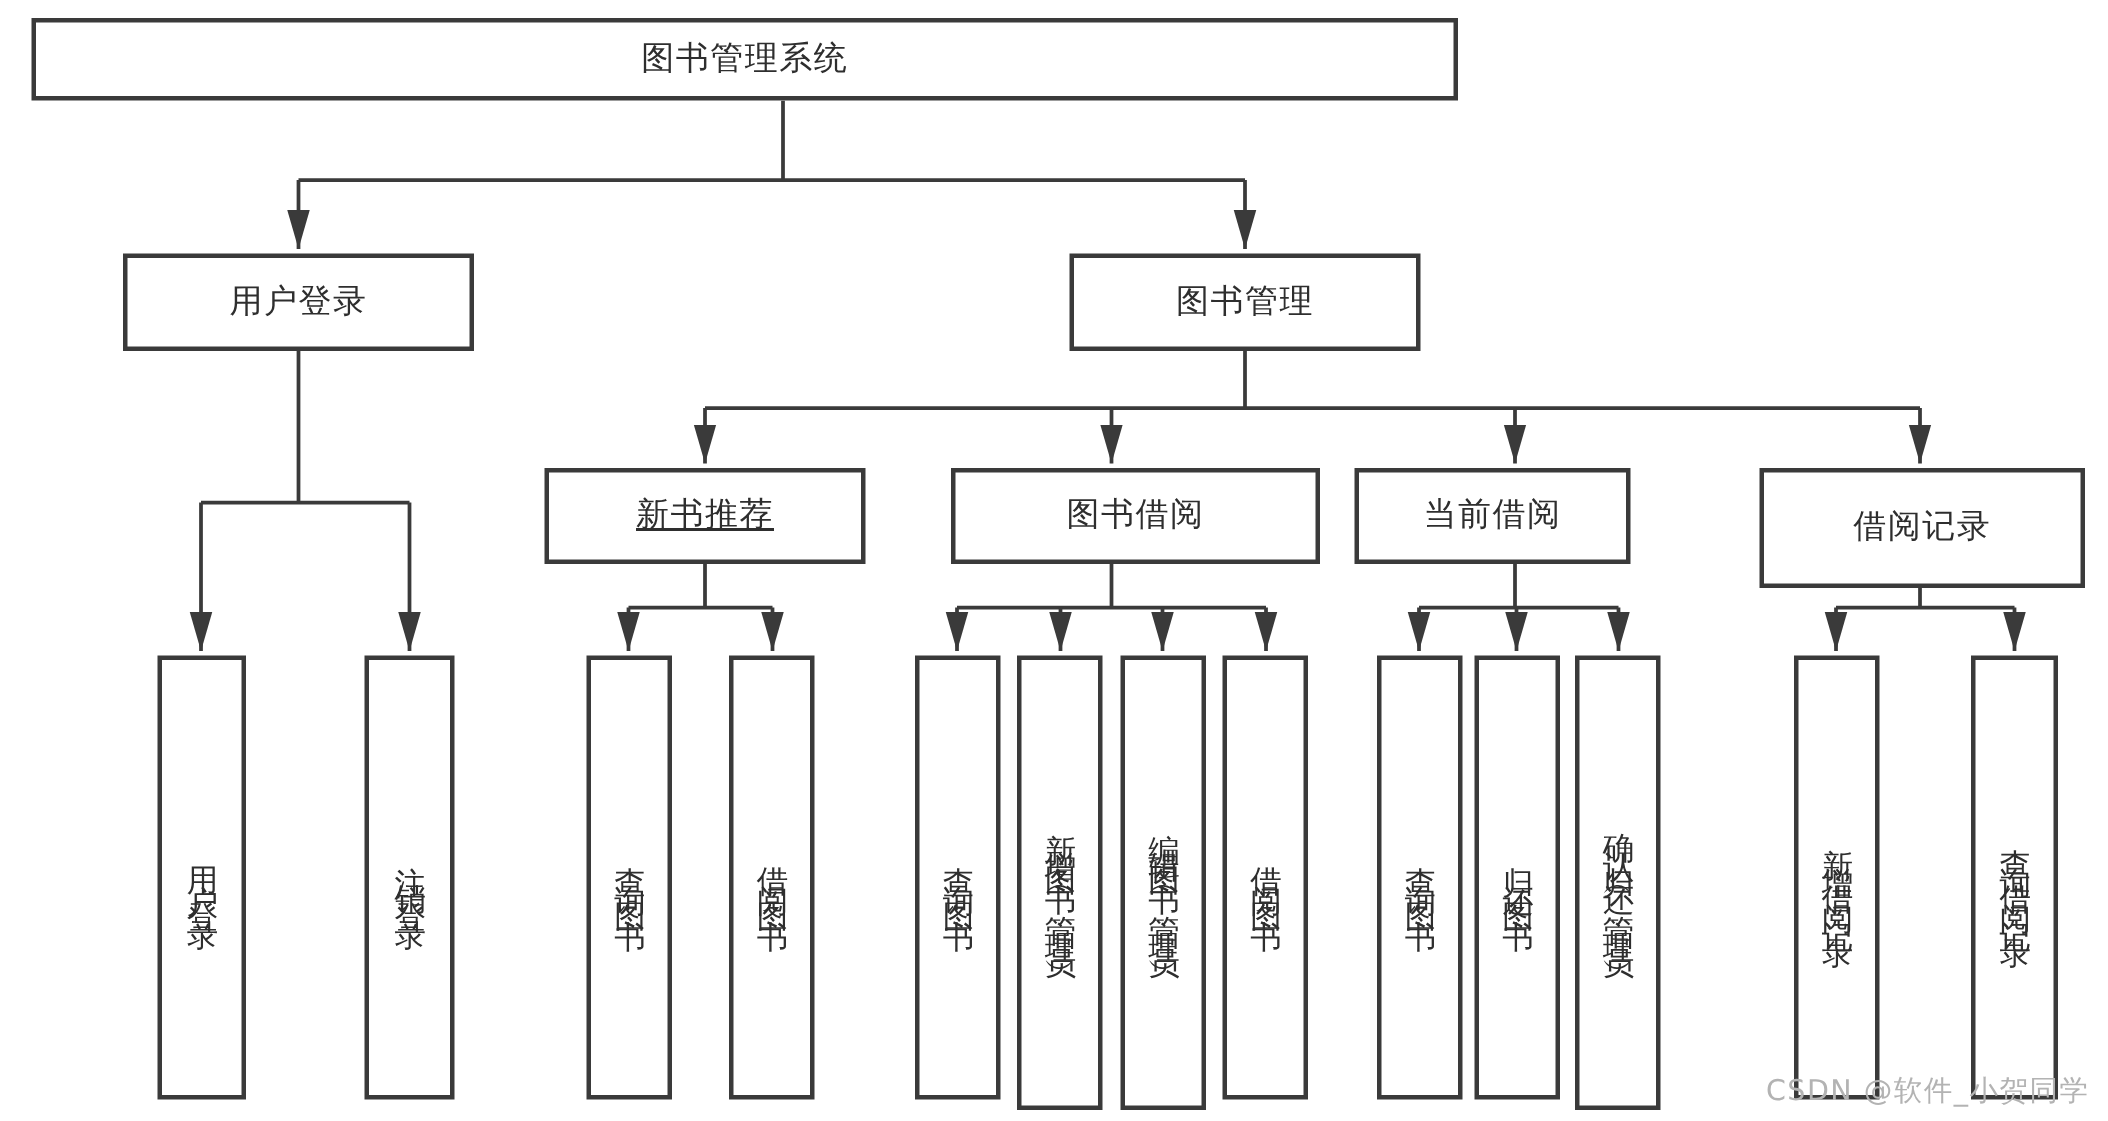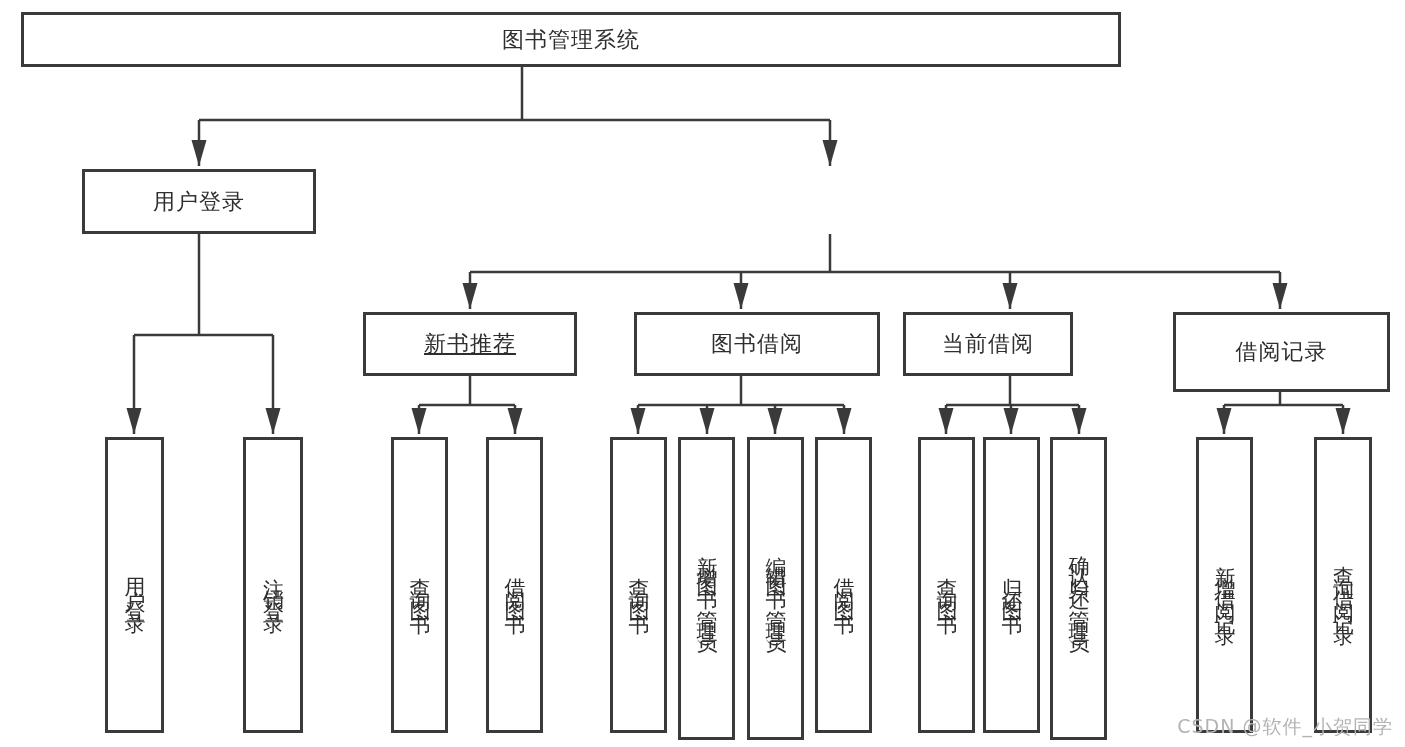--- a/index.html
+++ b/index.html
@@ -108,35 +108,38 @@
     <path d="M946,405 V434" marker-end="url(#ah)"></path>
     <path d="M1011,405 V434" marker-end="url(#ah)"></path>
     <path d="M1079,405 V434" marker-end="url(#ah)"></path>
 
     <path d="M1280,376 V405"></path>
     <path d="M1224,405 H1343"></path>
     <path d="M1224,405 V434" marker-end="url(#ah)"></path>
     <path d="M1343,405 V434" marker-end="url(#ah)"></path>
   </svg>
 
-  <div class="node hnode" style="left:21px; top:12px; width:1100px; height:55px;">
+  <div class="node hnode" style="left:21px; top:12px; width:951px; height:55px;">
     <span>图书管理系统</span>
   </div>
 
   <div class="node hnode" style="left:82px; top:169px; width:234px; height:65px;">
     <span>用户登录</span>
+  </div>
+  <div class="node hnode" style="left:713px; top:169px; width:234px; height:65px;">
+    <span>图书管理</span>
   </div>
 
   <div class="node hnode" style="left:363px; top:312px; width:214px; height:64px;text-decoration:underline;">
     <span>新书推荐</span>
   </div>
   <div class="node hnode" style="left:634px; top:312px; width:246px; height:64px;">
     <span>图书借阅</span>
   </div>
-  <div class="node hnode" style="left:903px; top:312px; width:170px; height:64px;">
+  <div class="node hnode" style="left:903px; top:312px; width:184px; height:64px;">
     <span>当前借阅</span>
   </div>
   <div class="node hnode" style="left:1173px; top:312px; width:217px; height:80px;">
     <span>借阅记录</span>
   </div>
 
   <div class="node vnode" style="left:105px; top:437px; width:59px; height:296px;">
     <span>用户登录</span>
   </div>
   <div class="node vnode" style="left:243px; top:437px; width:60px; height:296px;">

